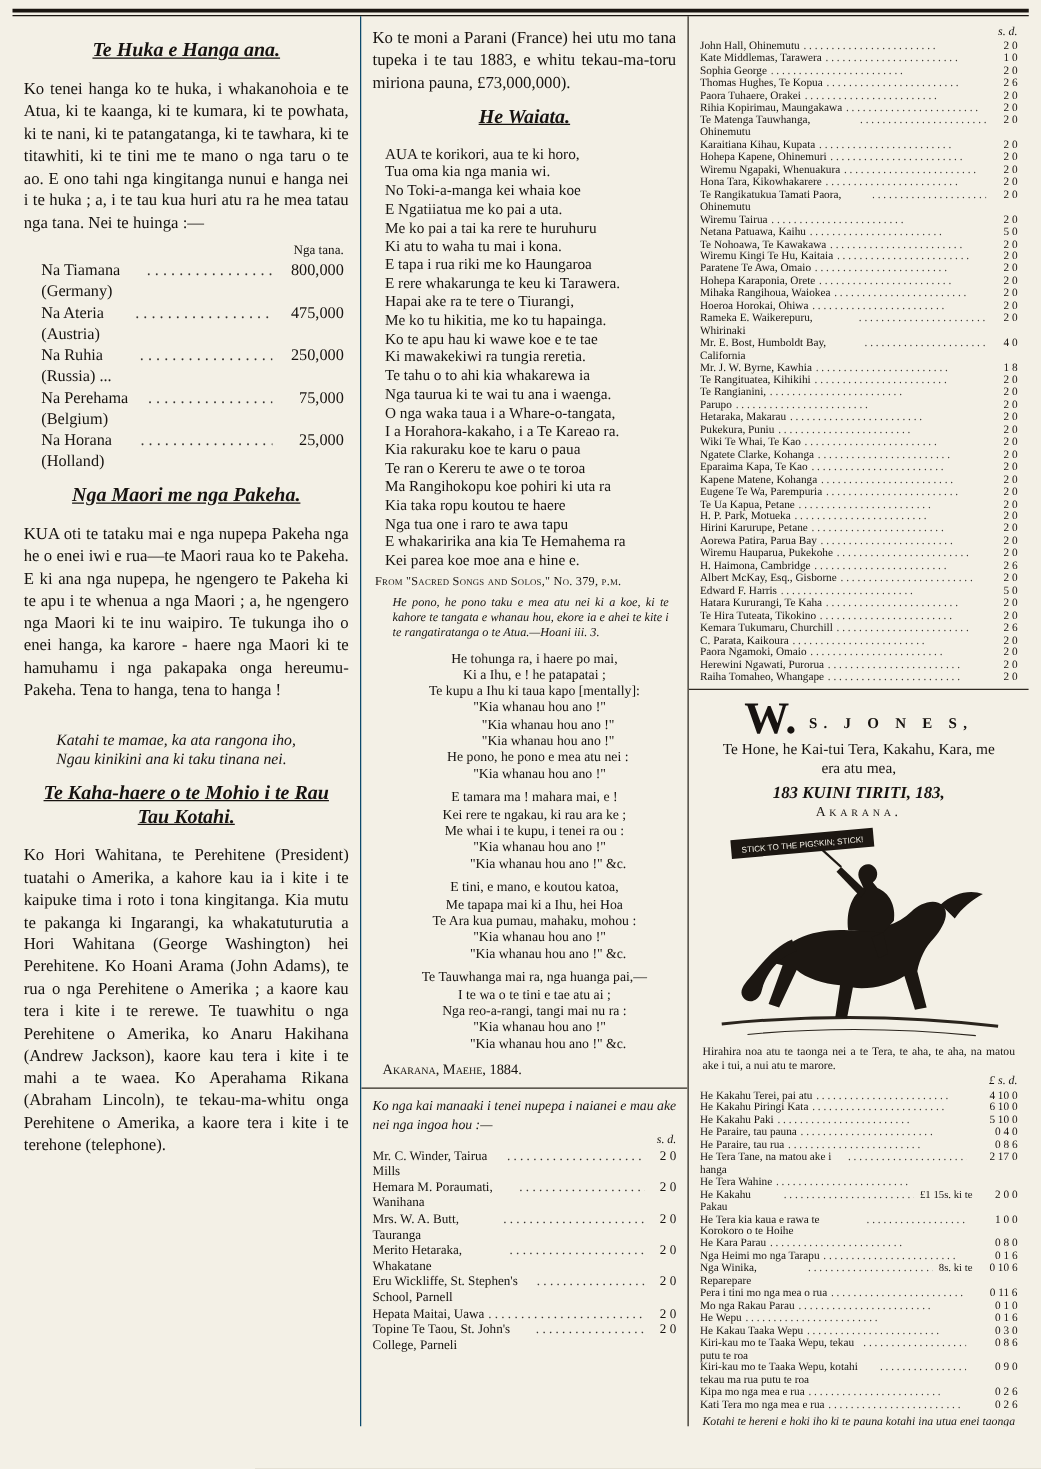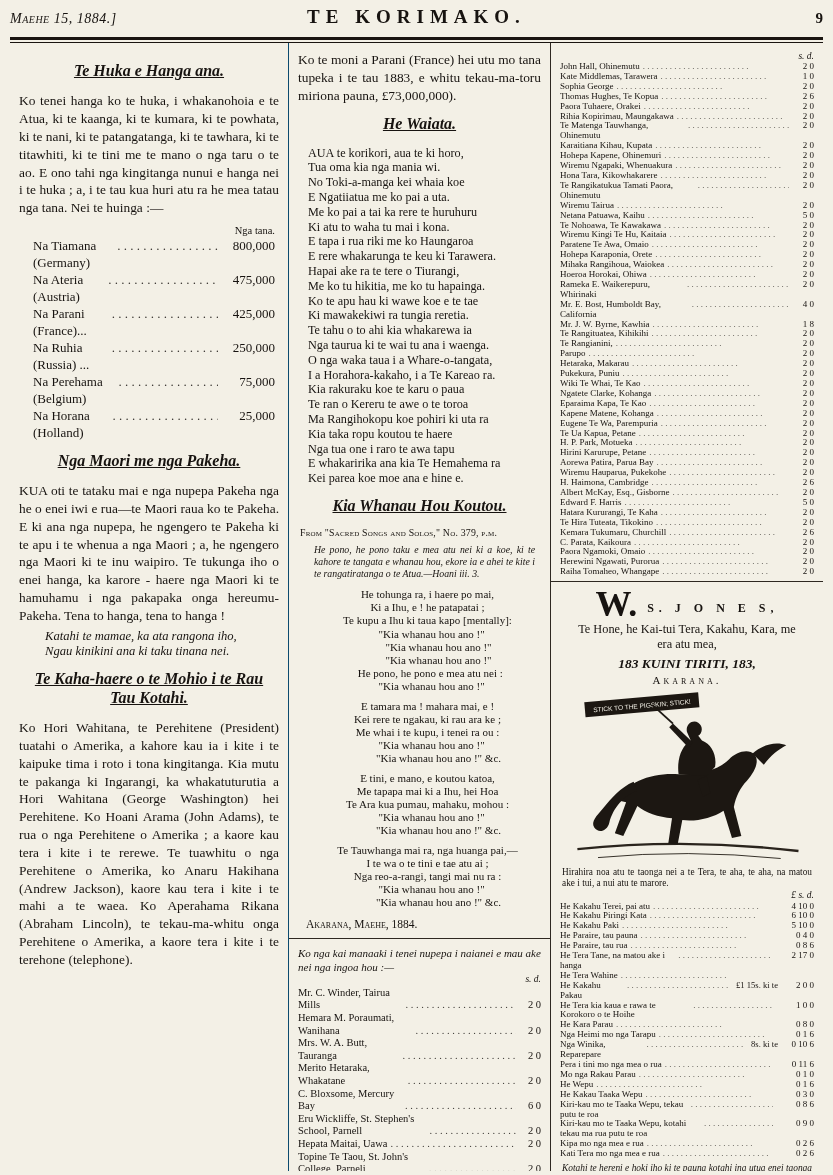--- a/index.html
+++ b/index.html
@@ -25,39 +25,39 @@
   .art-head { text-align:center; font-style:italic; font-weight:bold; font-size:16px; margin:10px 8px 12px; line-height:1.2;text-decoration:underline; }
   .body-text { font-size:13.4px; line-height:1.33; text-align:justify; }
   
   .stat-table { margin:8px 4px 6px 14px; font-size:13px; }
   .stat-head { text-align:right; font-size:10.5px; margin-bottom:1px; }
   .srow { display:flex; align-items:baseline; line-height:17px; }
   .nm { white-space:normal; }
   .lead { flex:1 1 auto; min-width:8px; margin:0 3px; overflow:hidden; white-space:nowrap; opacity:.85; }
   .lead::after { content:" .  .  .  .  .  .  .  .  .  .  .  .  .  .  .  .  .  .  .  .  .  .  .  ."; }
   .val { min-width:54px; text-align:right; white-space:pre; }
-  .couplet { margin:4px 0 2px 26px; }
+  .couplet { margin:24px 0 2px 26px; }
   .couplet .pline { font-style:italic; font-size:12.6px; line-height:15px; }
   
   .pline { white-space:pre-wrap; }
   .poem { margin:2px 0 4px 10px; }
   .poem .pline { font-size:12.2px; line-height:14.8px; }
   .pline:empty { height:6px; }
   .hymn { margin-left:16px; }
   .hymn .pline { font-size:11px; line-height:13.2px;text-align:center; }
   .hymn-source { font-size:9.8px; letter-spacing:.2px; margin:0 0 6px 2px; font-variant:small-caps; }
   .epigraph { font-size:9.8px; font-style:italic; line-height:1.22; margin:0 6px 8px 16px; text-align:justify; }
   .signoff { font-size:11.5px; margin:8px 0 8px 8px; font-variant:small-caps; }
   .col-rule { border:none; border-top:1px solid #2e2821; margin:4px -9px 7px; }
   
   .sup-intro { font-size:11px; font-style:italic; line-height:1.28; }
   .unit { display:block; text-align:right; font-size:9.5px; font-style:italic; line-height:11px; }
   .lrow { display:flex; align-items:baseline; }
   .list.small { font-size:10.5px; margin-top:2px; }
-  .list.small .lrow { line-height:12.6px;align-items:flex-end; }
+  .list.small .lrow { line-height:12.6px; }
   .list.tiny { font-size:9px; }
   .list.tiny .lrow { line-height:9.9px; }
   .amt { white-space:pre; min-width:22px; text-align:right; }
   .amt3 { white-space:pre; min-width:36px; text-align:right; }
   .pfx { white-space:nowrap; margin-left:2px; font-size:8.6px; }
   
   .ad { margin-top:4px; }
   .ad-name { display:flex; align-items:flex-end; justify-content:center; gap:10px; margin:4px 0 3px; }
   .bigW { font-size:36px; line-height:30px; font-weight:bold; }
   .ad-rest { font-size:12px; letter-spacing:5px; font-weight:600; padding-bottom:3px; }
@@ -67,25 +67,20 @@
   .ad-illus { text-align:center; line-height:0; }
   .ad-note { font-size:9.3px; line-height:1.22; margin:1px 2px 0; text-align:justify; }
   .prices { margin-top:1px; }
   .ad-discount { font-size:9.4px; font-style:italic; line-height:1.22; margin:4px 2px 3px; text-align:justify; }
 </style>
 </head>
 <body>
 
 <div class="page">
 
-  <header class="masthead">
-    <span class="mh-date">Maehe 15, 1884.]</span>
-    <h1 class="mh-title">TE KORIMAKO.</h1>
-    <span class="mh-page">9</span>
-  </header>
   <div class="double-rule"></div>
 
   <div class="cols">
 
     <section class="col col1">
       <h2 class="art-head">Te Huka e Hanga ana.</h2>
       <p class="body-text">Ko tenei hanga ko te huka, i whakanohoia e te Atua, ki te kaanga, ki te kumara, ki te powhata, ki te nani, ki te patangatanga, ki te tawhara, ki te titawhiti, ki te tini me te mano o nga taru o te ao.  E ono tahi nga kingitanga nunui e hanga nei i te huka ; a, i te tau kua huri atu ra he mea tatau nga tana.  Nei te huinga :—</p>
       <div class="stat-table">
         <div class="stat-head">Nga tana.</div>
         <div>
@@ -94,25 +89,20 @@
     <span class="lead"></span>
     <span class="val">800,000</span>
   </div>
 
   <div class="srow">
     <span class="nm">Na Ateria (Austria)</span>
     <span class="lead"></span>
     <span class="val">475,000</span>
   </div>
 
-  <div class="srow">
-    <span class="nm">Na Parani (France)...</span>
-    <span class="lead"></span>
-    <span class="val">425,000</span>
-  </div>
 
   <div class="srow">
     <span class="nm">Na Ruhia (Russia) ...</span>
     <span class="lead"></span>
     <span class="val">250,000</span>
   </div>
 
   <div class="srow">
     <span class="nm">Na Perehama (Belgium)</span>
     <span class="lead"></span>
@@ -180,21 +170,20 @@
   <div class="pline">Ma Rangihokopu koe pohiri ki uta ra</div>
 
   <div class="pline">Kia taka ropu koutou te haere</div>
 
   <div class="pline">Nga tua one i raro te awa tapu</div>
 
   <div class="pline">E whakaririka ana kia Te Hemahema ra</div>
 
   <div class="pline">Kei parea koe moe ana e hine e.</div>
 </div>
-      <h2 class="art-head">Kia Whanau Hou Koutou.</h2>
       <div class="hymn-source">From "Sacred Songs and Solos," No. 379, p.m.</div>
       <p class="epigraph">He pono, he pono taku e mea atu nei ki a koe, ki te kahore te tangata e whanau hou, ekore ia e ahei te kite i te rangatiratanga o te Atua.—Hoani iii. 3.</p>
       <div class="poem hymn">
   <div class="pline">He tohunga ra, i haere po mai,</div>
 
   <div class="pline">Ki a Ihu, e ! he patapatai ;</div>
 
   <div class="pline">Te kupu a Ihu ki taua kapo [mentally]:</div>
 
   <div class="pline">   "Kia whanau hou ano !"</div>
@@ -265,25 +254,20 @@
     <span class="lead"></span>
     <span class="amt">2 0</span>
   </div>
 
   <div class="lrow">
     <span class="nm">Merito Hetaraka, Whakatane</span>
     <span class="lead"></span>
     <span class="amt">2 0</span>
   </div>
 
-  <div class="lrow">
-    <span class="nm">C. Bloxsome, Mercury Bay</span>
-    <span class="lead"></span>
-    <span class="amt">6 0</span>
-  </div>
 
   <div class="lrow">
     <span class="nm">Eru Wickliffe, St. Stephen's School, Parnell</span>
     <span class="lead"></span>
     <span class="amt">2 0</span>
   </div>
 
   <div class="lrow">
     <span class="nm">Hepata Maitai, Uawa</span>
     <span class="lead"></span>

